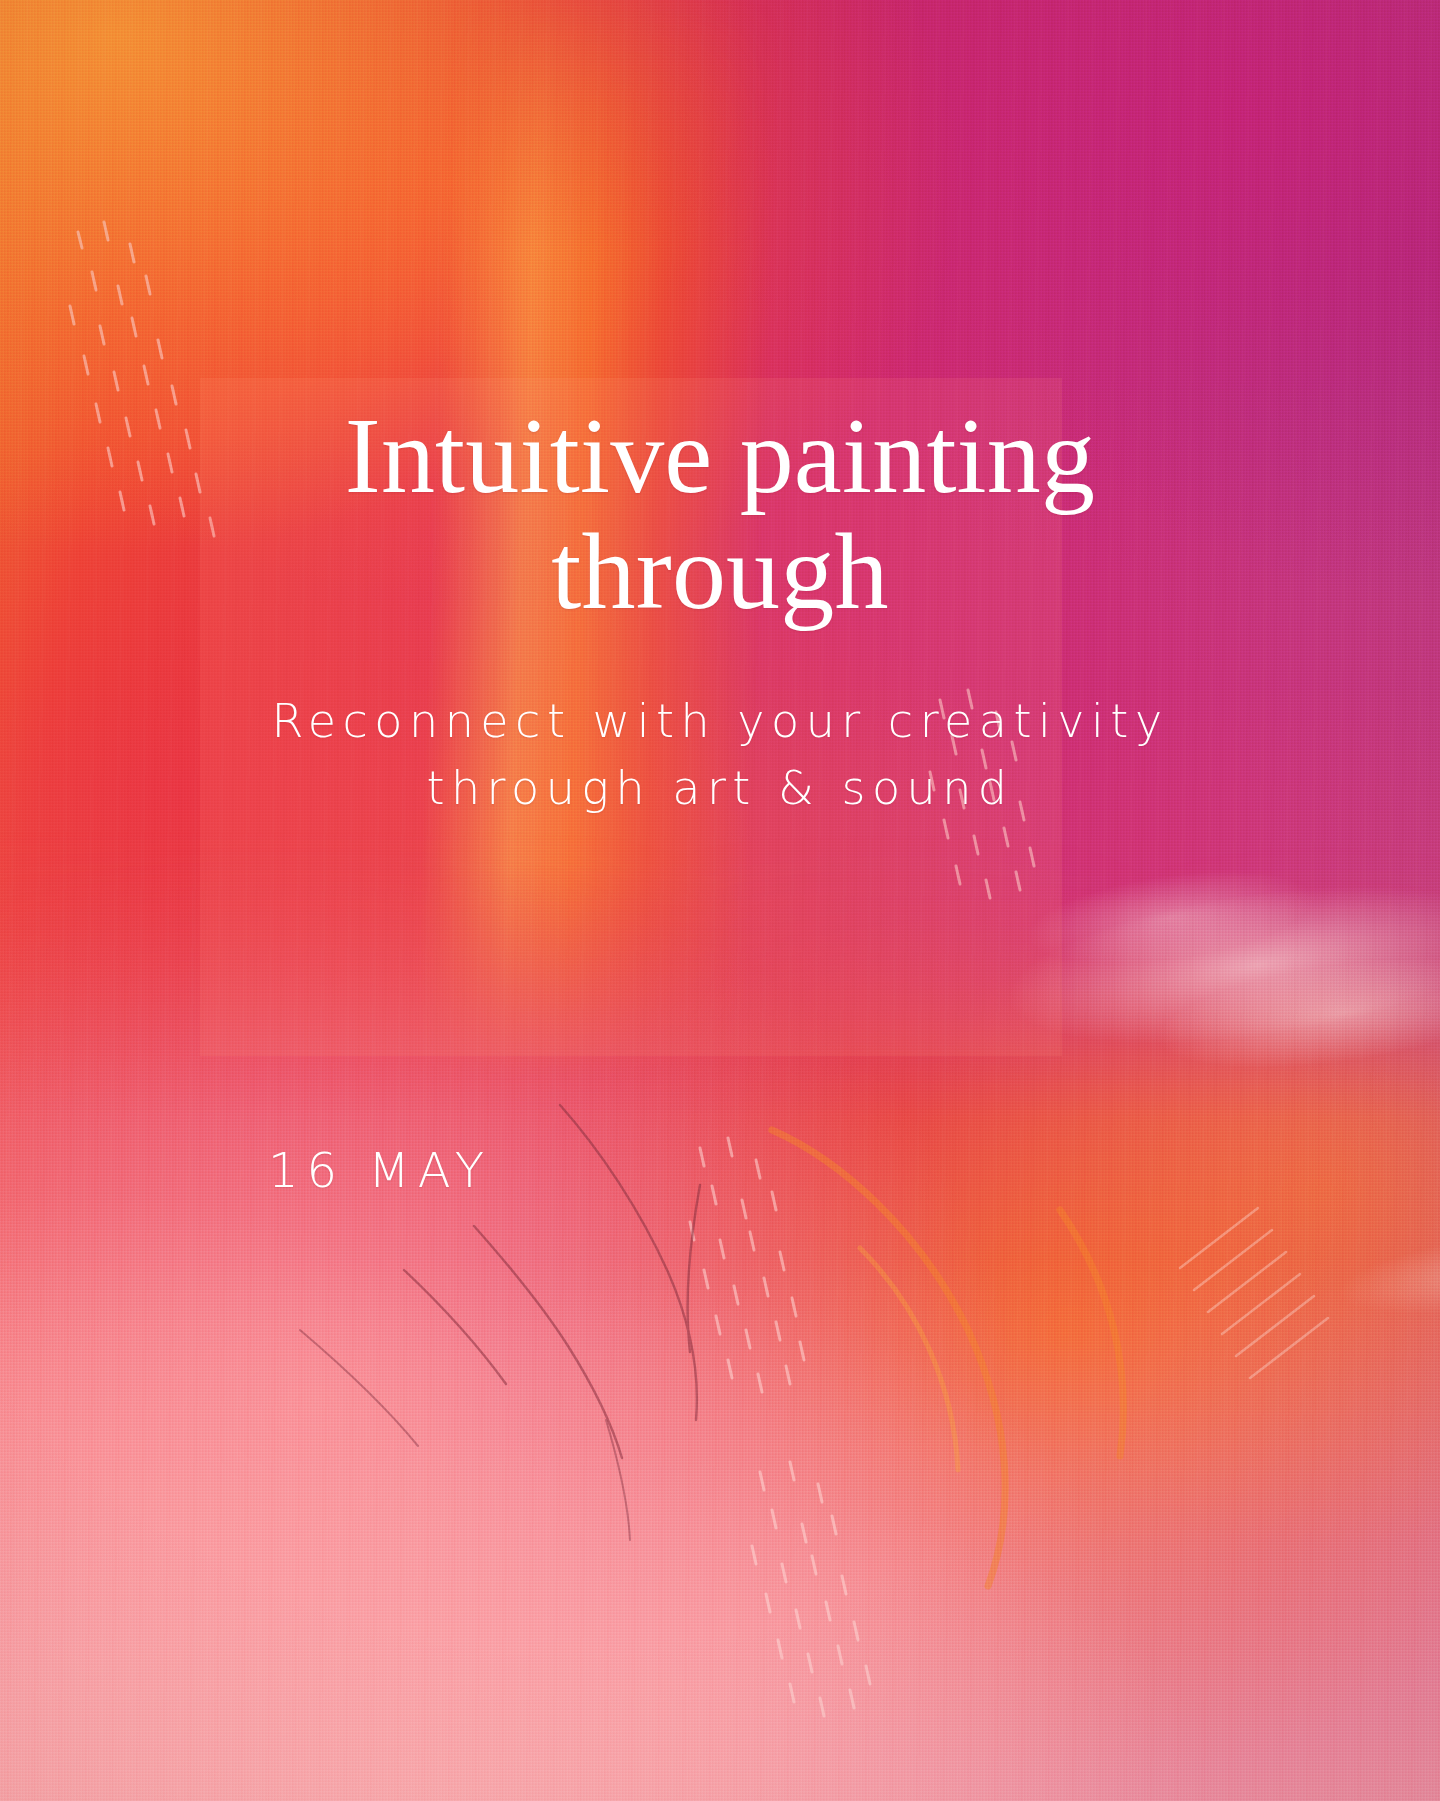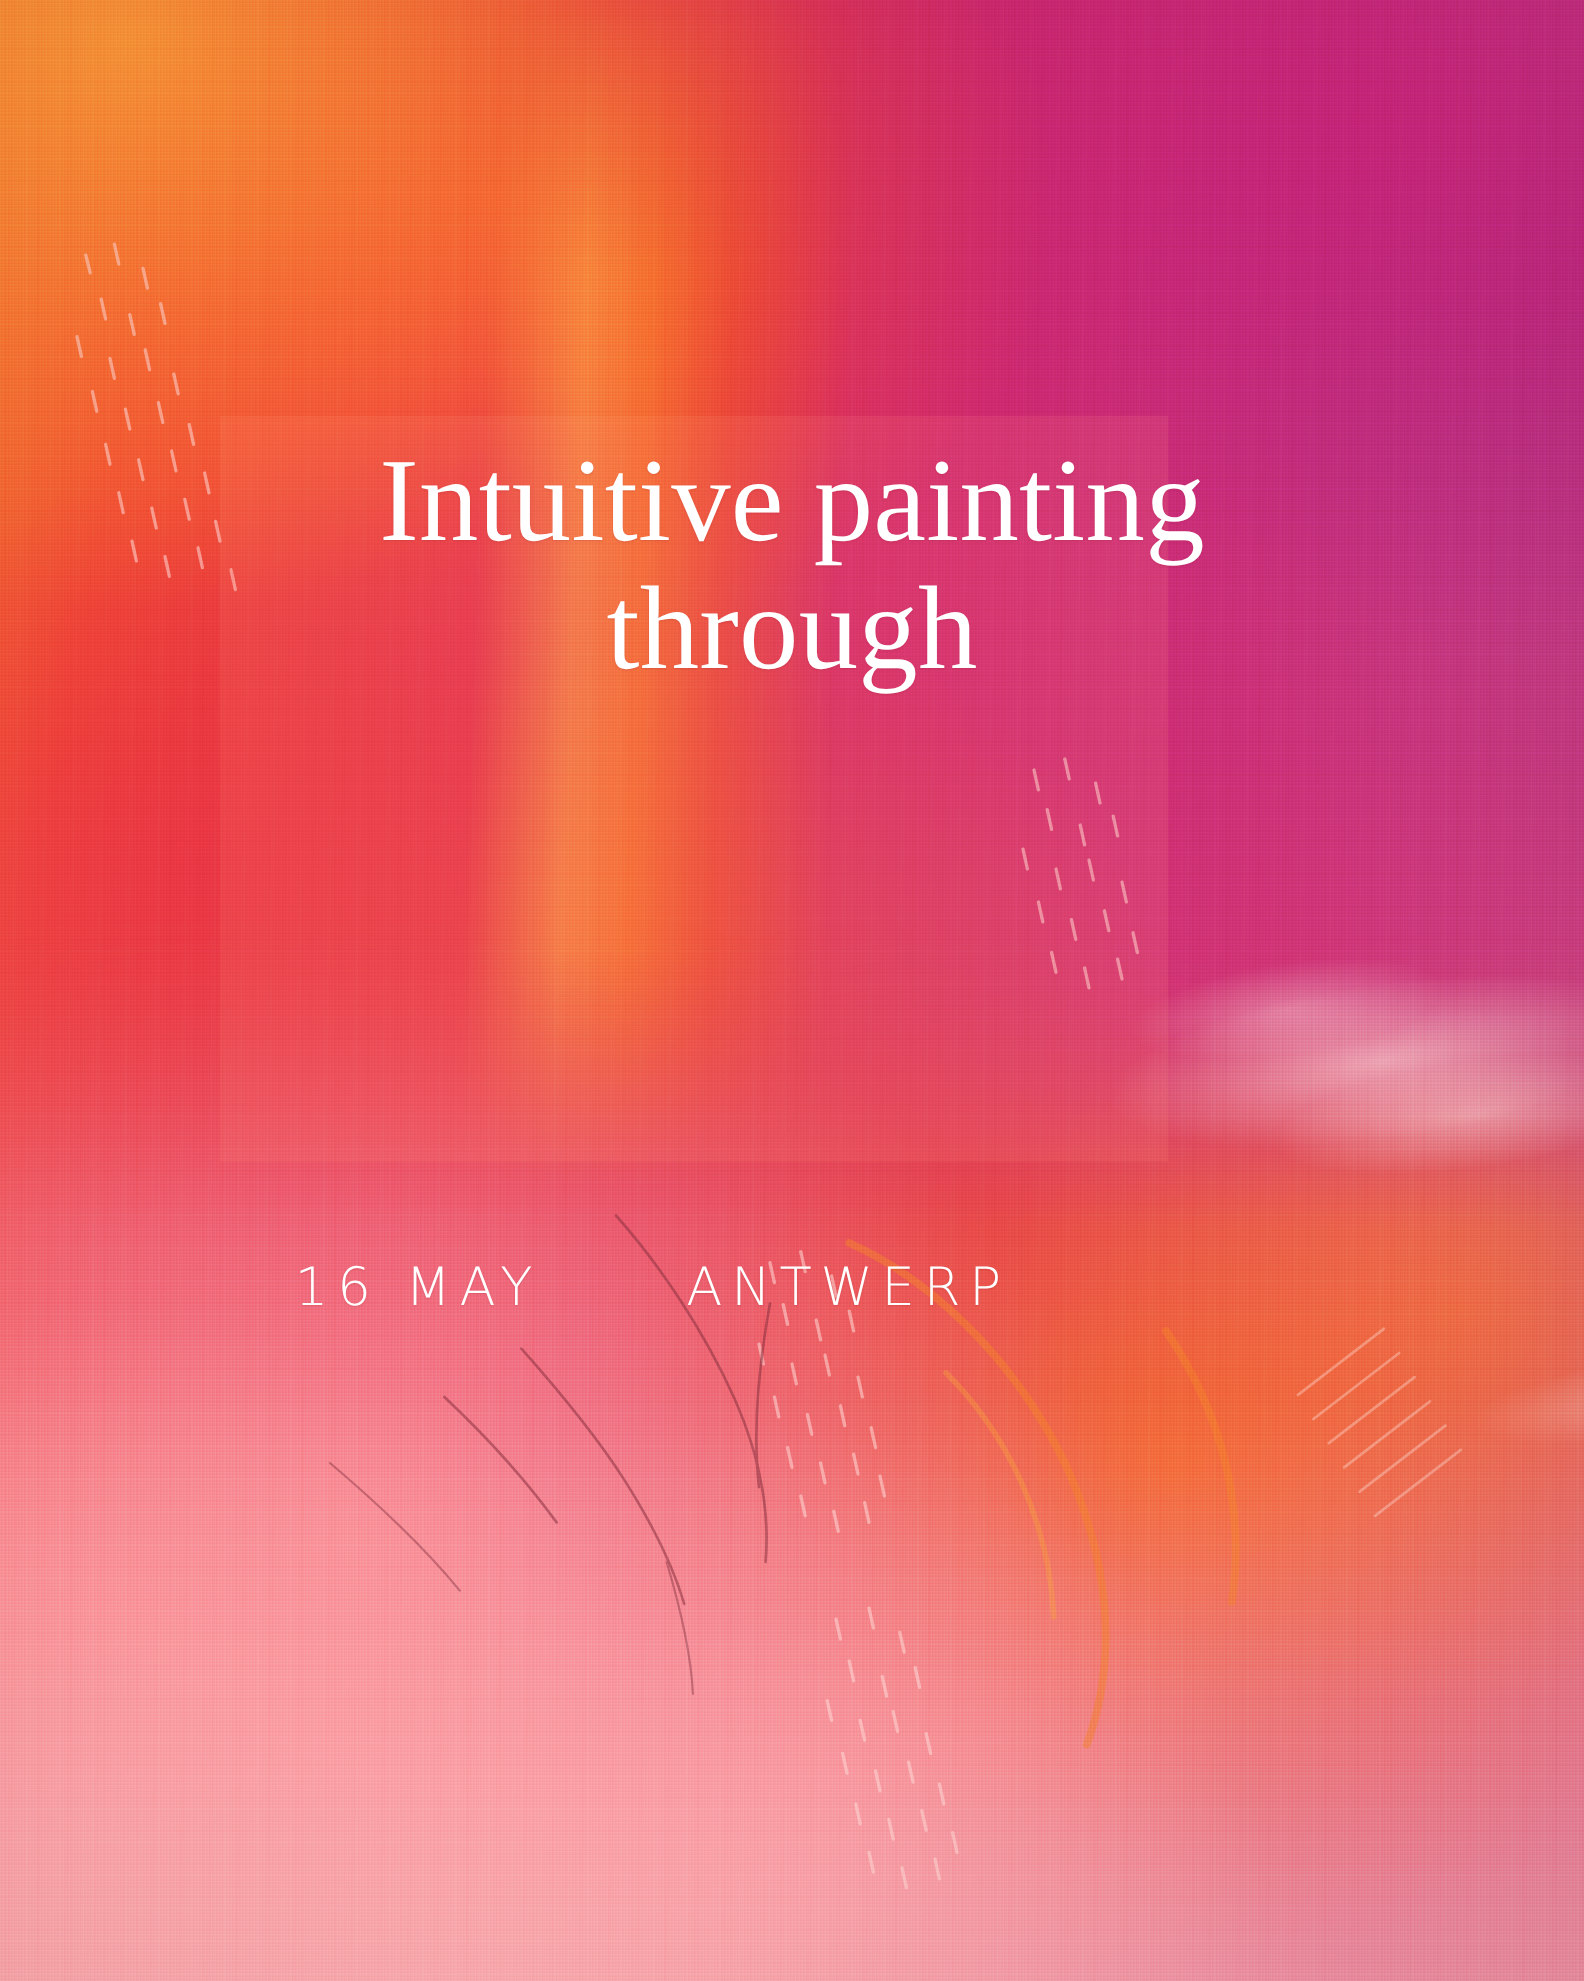--- a/index.html
+++ b/index.html
@@ -367,20 +367,22 @@
   <div class="paint-layer bg-strokes"></div>
   <div class="paint-layer bg-vignette"></div>
 
   <div class="text-panel"></div>
   <div class="text-panel-2"></div>
 
   <div class="content">
 
     <h1 class="title"><span>Intuitive painting</span><br><span>through</span></h1>
 
+    <p class="subtitle"><span>Reconnect with your</span>
+      <span>creativity through art &amp;</span>
+      <span>sound</span></p>
 
     <div class="meta-row">
       <span class="meta-item">16 MAY</span>
-      <span class="meta-item">ANTWERP</span>
     </div>
 
   </div>
 </div>
 
 </body></html>

